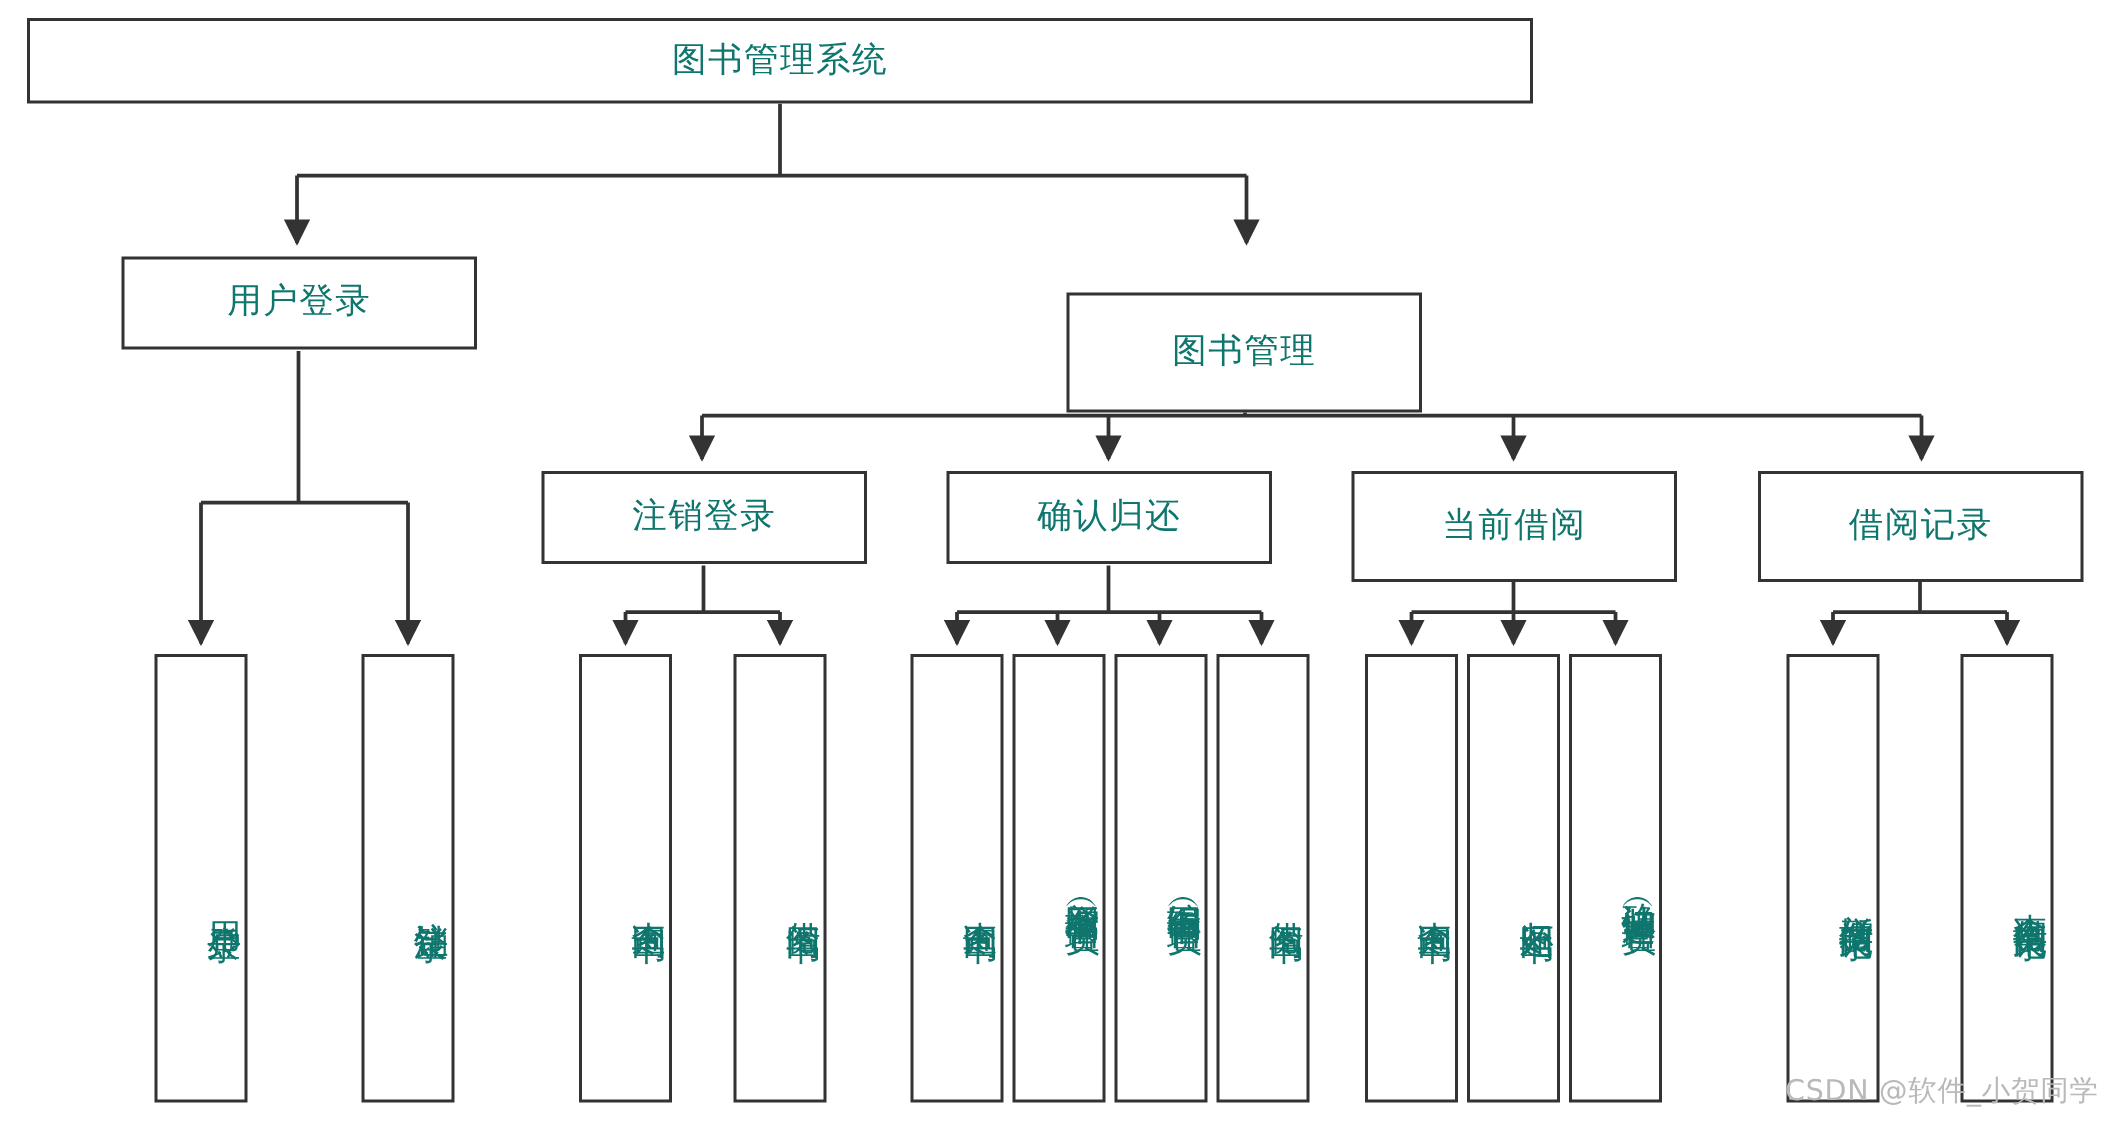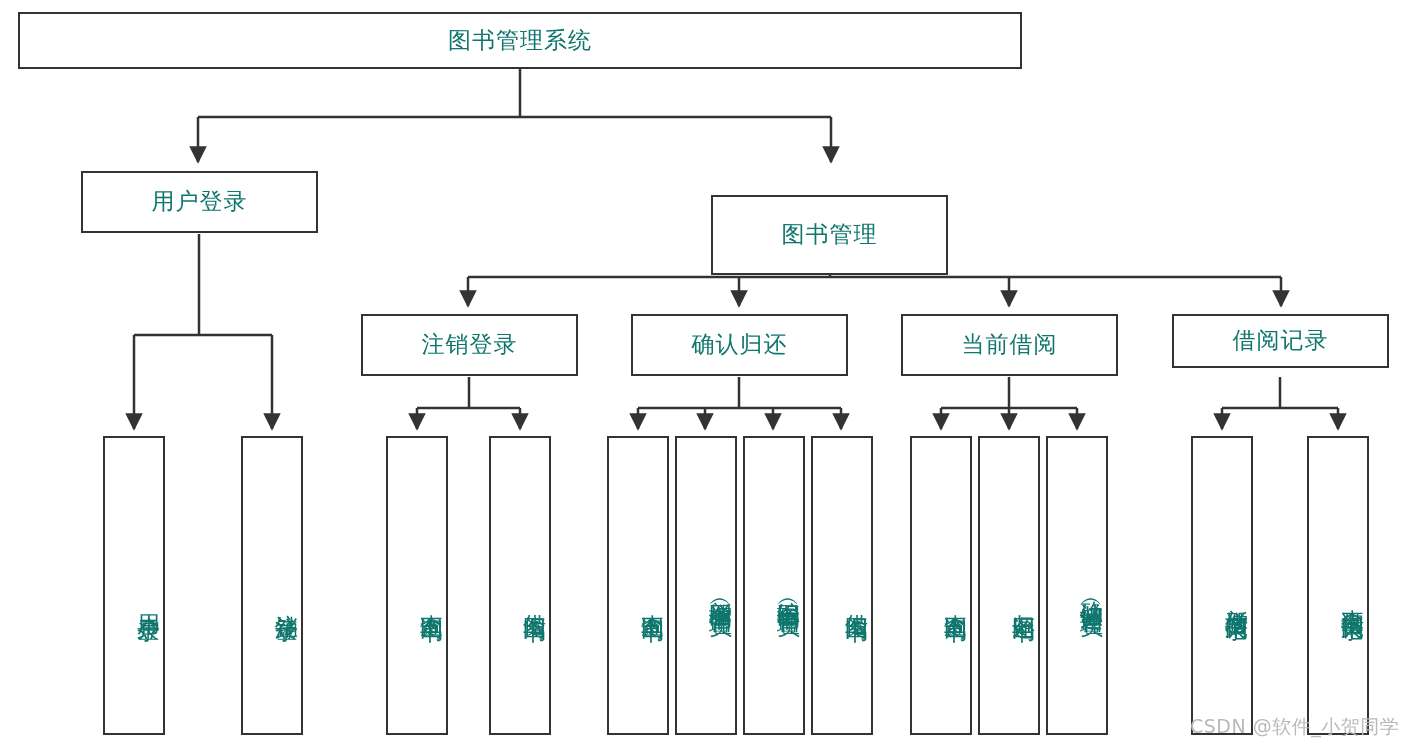--- a/index.html
+++ b/index.html
@@ -135,24 +135,24 @@
   <div class="node horiz" style="left:711px; top:171px; width:237px; height:80px;margin-top:24px;">
     <span>图书管理</span>
   </div>
 
   <div class="node horiz" style="left:361px; top:314px; width:217px; height:62px;">
     <span>注销登录</span>
   </div>
   <div class="node horiz" style="left:631px; top:314px; width:217px; height:62px;">
     <span>确认归还</span>
   </div>
-  <div class="node horiz" style="left:901px; top:314px; width:217px; height:62px;">
+  <div class="node horiz" style="left:901px; top:314px; width:217px; height:74px;">
     <span>当前借阅</span>
   </div>
-  <div class="node horiz" style="left:1172px; top:314px; width:217px; height:54px;">
+  <div class="node horiz" style="left:1172px; top:314px; width:217px; height:74px;">
     <span>借阅记录</span>
   </div>
 
   <div class="node vert" style="left:103px; top:436px; width:62px; height:299px;">
     <span class="vlabel">用户登录</span>
   </div>
   <div class="node vert" style="left:241px; top:436px; width:62px; height:299px;">
     <span class="vlabel">注销登录</span>
   </div>
 

